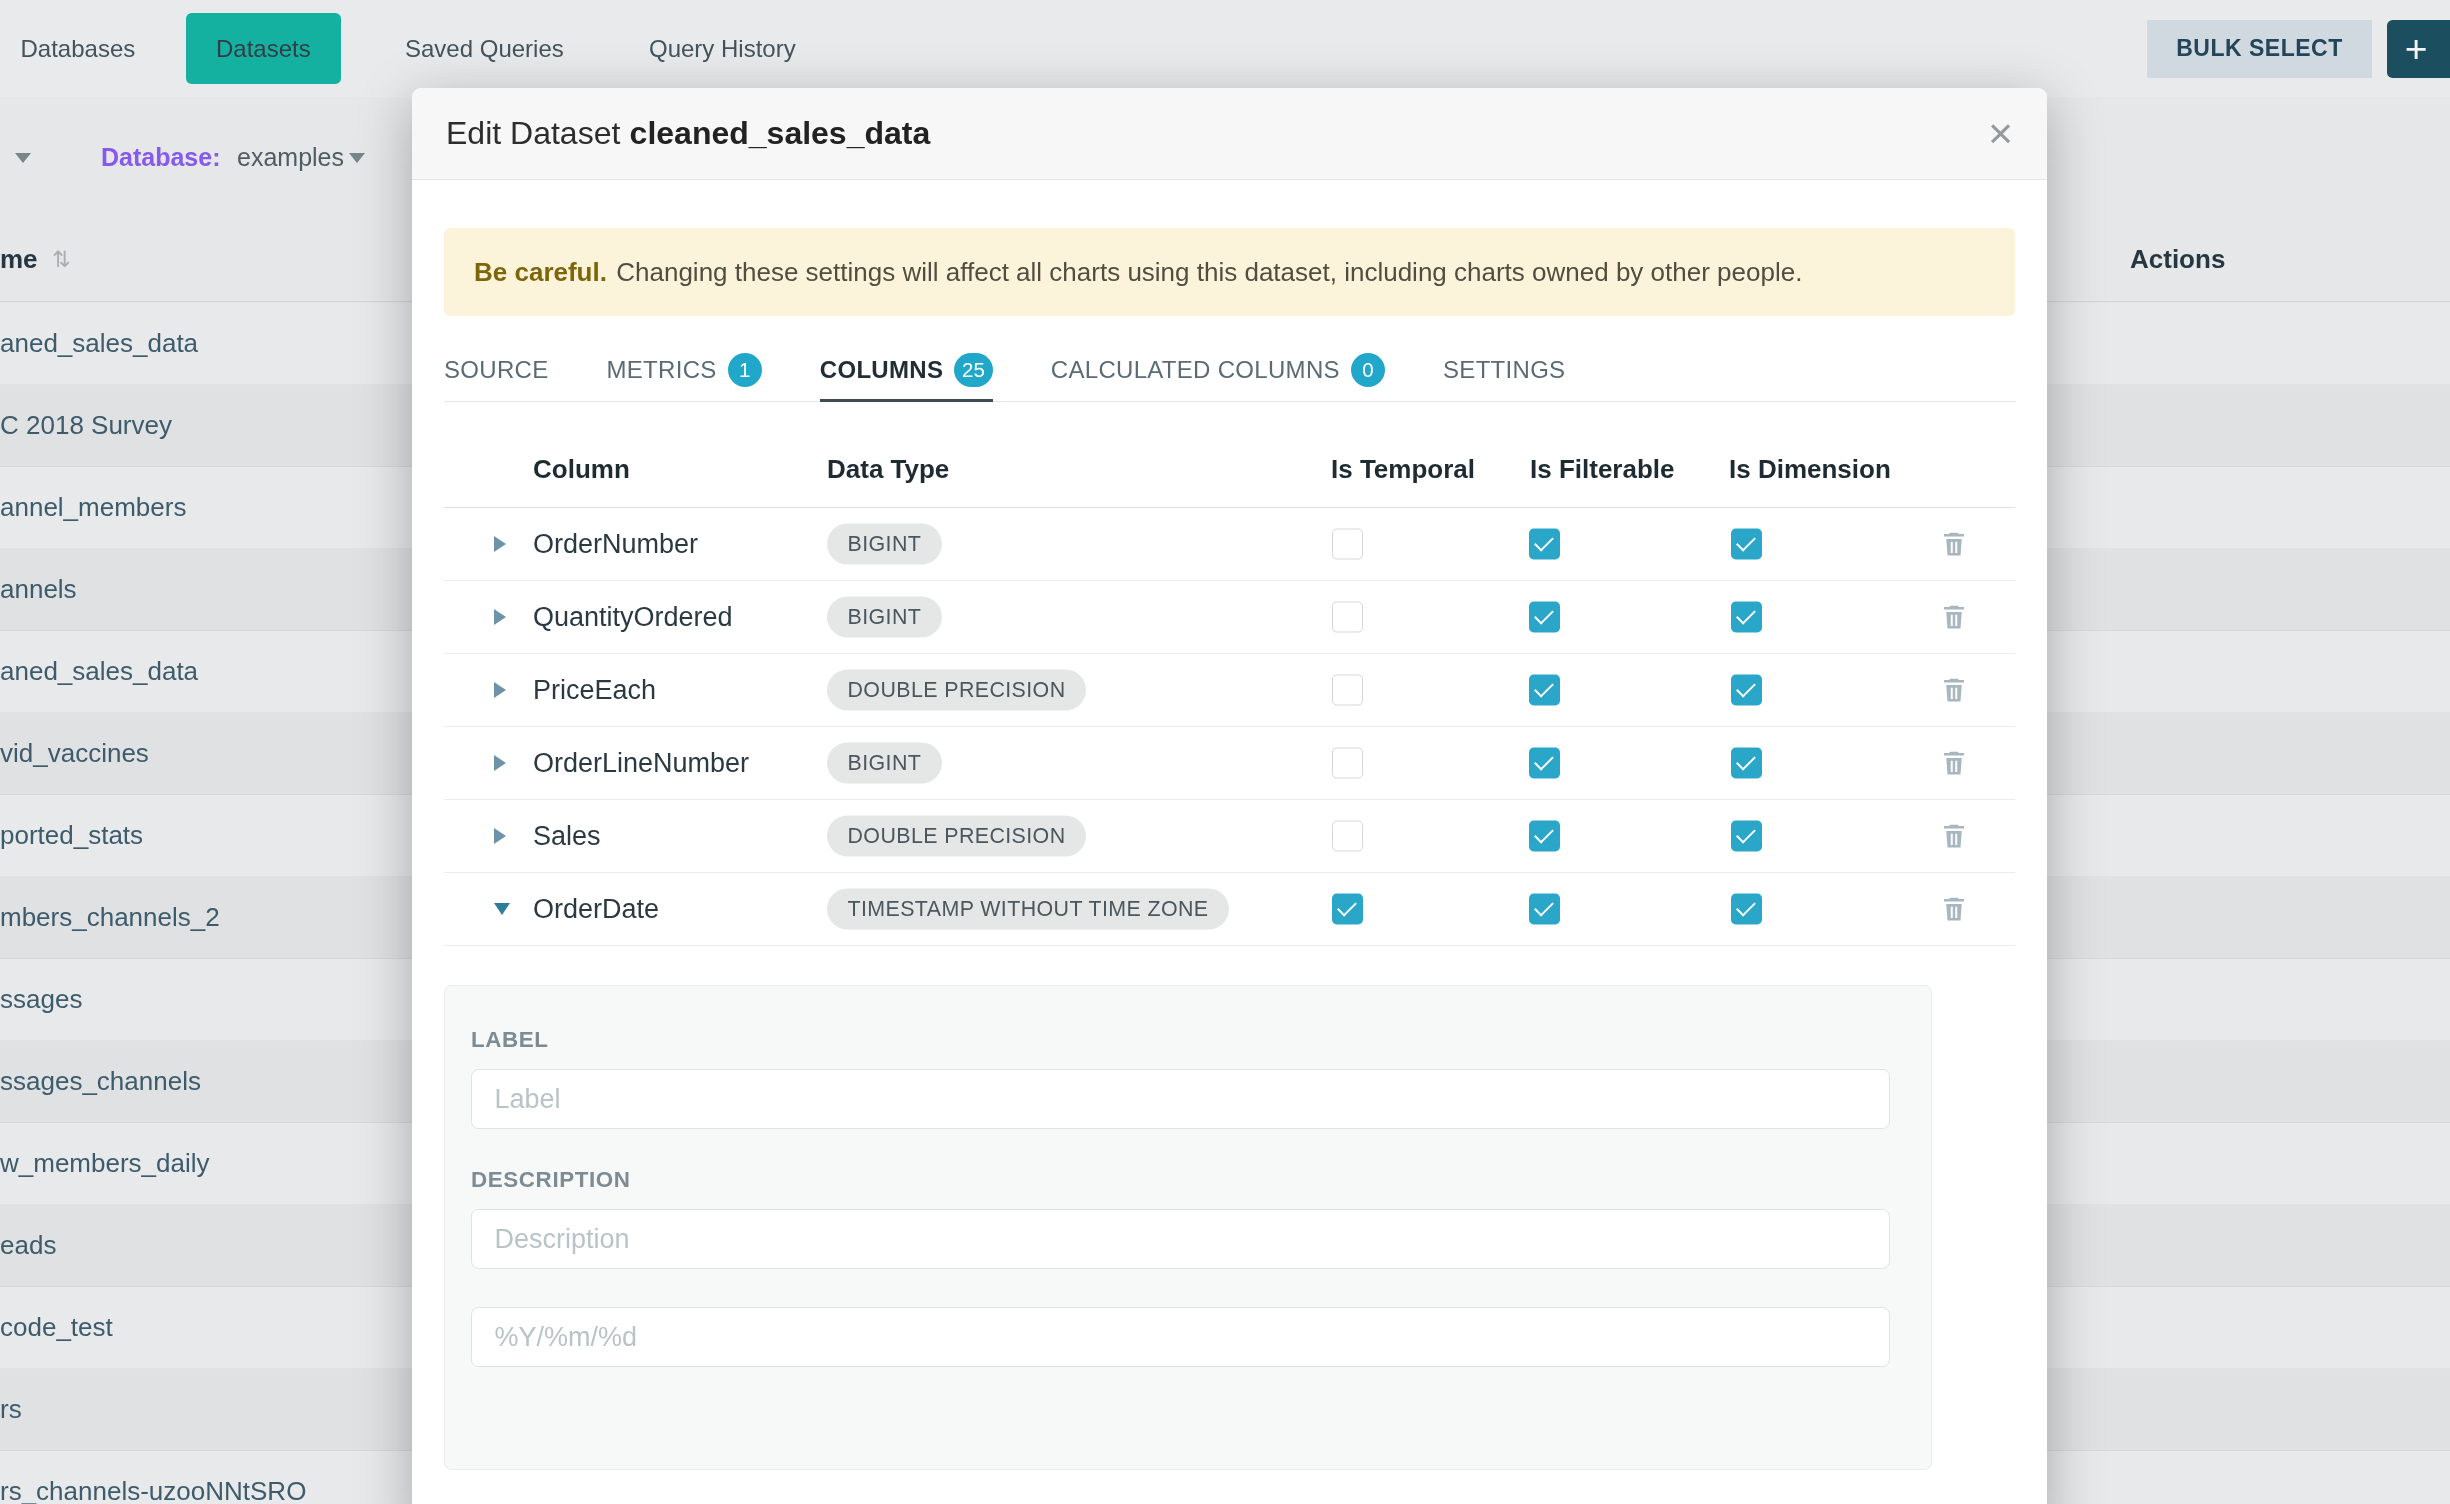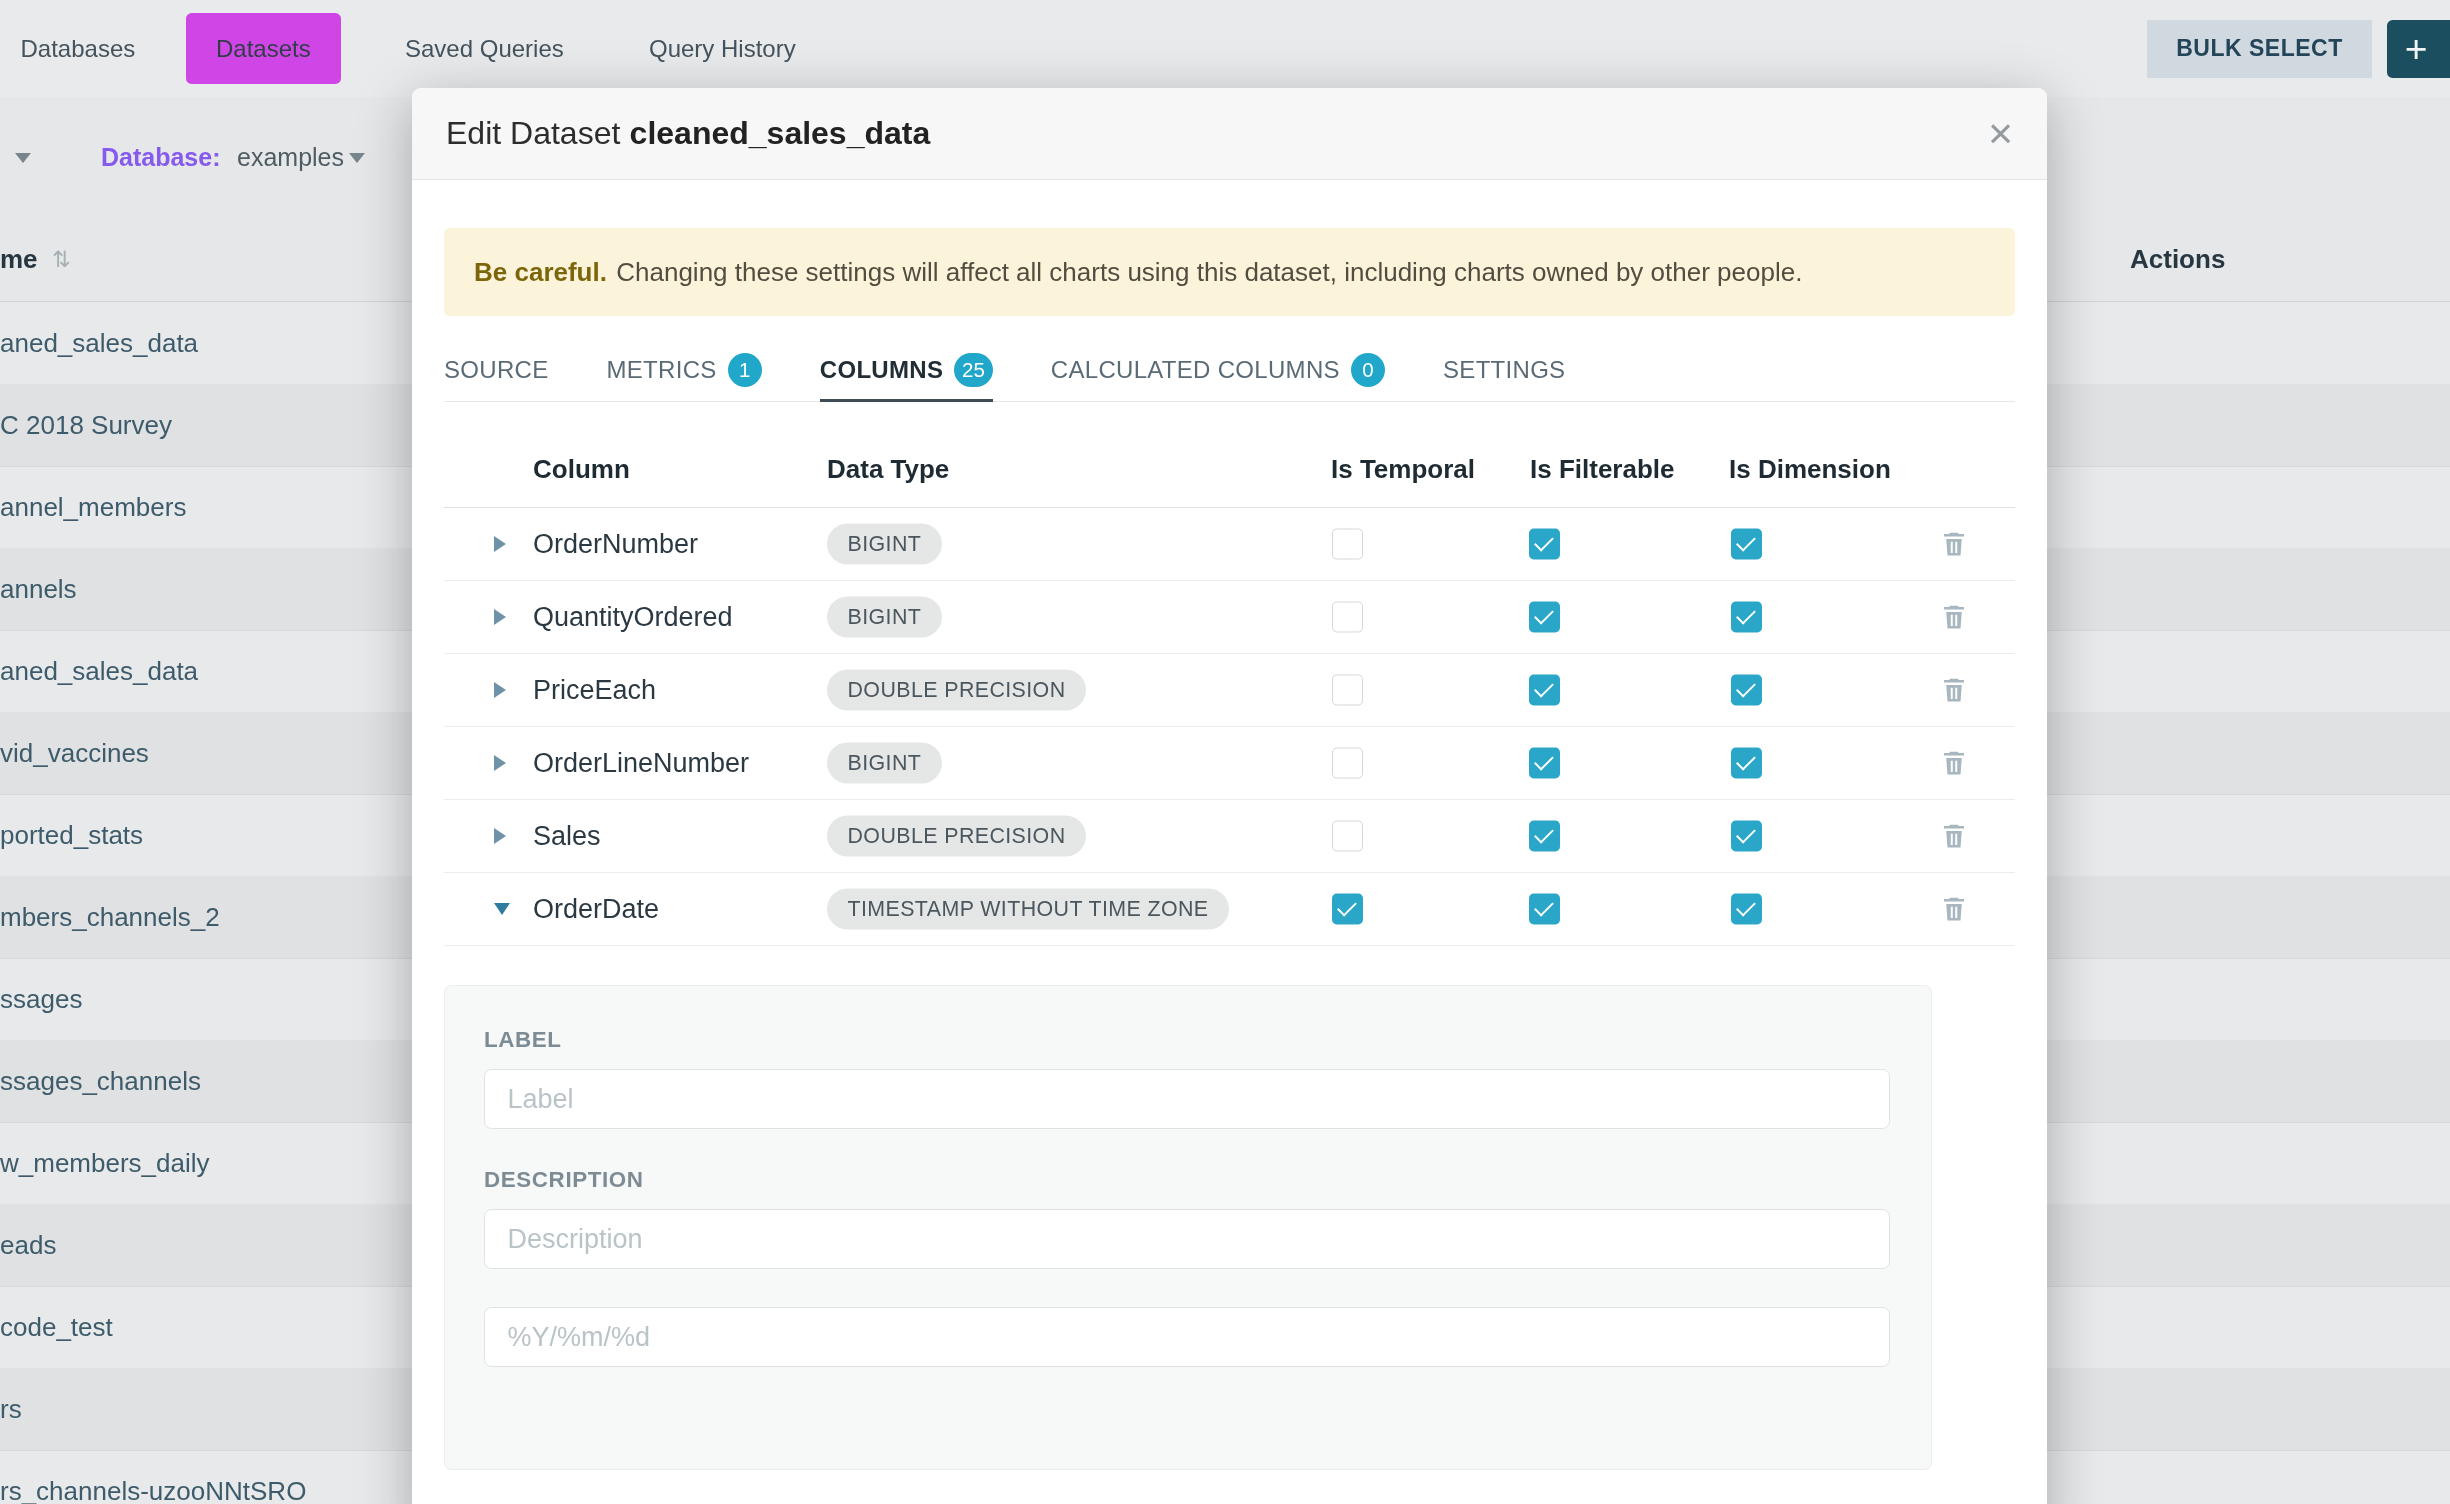--- a/index.html
+++ b/index.html
@@ -3,21 +3,21 @@
 <meta charset="utf-8">
 <style>
   * { margin:0; padding:0; box-sizing:border-box; }
   html,body { width:2450px; height:1505px; overflow:hidden; }
   body { font-family:"Liberation Sans", sans-serif; background:#fff; }
   .page { position:relative; width:2450px; height:1505px; overflow:hidden; background:#eff0f0; }
 
   
   .topnav { position:absolute; top:0; left:0; width:100%; height:97px; background:#f3f4f4; }
   .nav-item { position:absolute; top:0; height:97px; display:flex; align-items:center; font-size:24px; color:#46555e; cursor:pointer; }
-  .nav-item.pill { top:13px; height:71px; background:#d946ef; border-radius:5.6px; padding:0 30px; color:#333f47; }
+  .nav-item.pill { top:13px; height:71px; background:#14b8a6; border-radius:5.6px; padding:0 30px; color:#333f47; }
   .bulk-select { position:absolute; left:2147px; top:19.6px; width:225px; height:58px; background:#dae2e8; border:none; border-radius:1px; font-family:inherit; font-size:23px; font-weight:600; letter-spacing:0.5px; color:#24465a; cursor:pointer; }
   .add-btn { position:absolute; left:2387px; top:19.6px; width:84px; height:58px; background:#1b505f; border:none; border-radius:5.6px; color:#fff; font-size:39px; text-align:left; padding-left:17.7px; cursor:pointer; font-family:inherit; }
 
   .filter-band { position:absolute; top:97px; left:0; width:100%; height:119px; background:#f0f1f1; }
   .dd-caret { position:absolute; width:0; height:0; border-left:8.4px solid transparent; border-right:8.4px solid transparent; border-top:10.3px solid #7d8990; top:56px; }
   .db-label { position:absolute; left:101px; top:50%; transform:translateY(-50%); font-size:25px; font-weight:700; color:#8b5cf6; }
   .db-value { position:absolute; left:237px; top:50%; transform:translateY(-50%); font-size:25px; color:#515f66; }
 
   .list-header { position:absolute; top:216px; left:0; width:100%; height:86px; background:#f0f1f1; border-bottom:0.9px solid #dcdddd; }
   .name-frag { position:absolute; left:0; top:50%; transform:translateY(-50%); font-size:26px; font-weight:700; color:#273742; }
@@ -58,21 +58,21 @@
   .caret.caret-down { border-left:8.4px solid transparent; border-right:8.4px solid transparent; border-top:12px solid #2f7d9e; }
   .col-name { position:absolute; left:89px; top:50%; transform:translateY(-50%); font-size:27px; color:#2b3942; }
   .type-pill { position:absolute; left:383px; top:50%; transform:translateY(-50%); background:#e5e6e6; border-radius:20.5px; height:41px; line-height:41px; padding:0 20.5px; font-size:21.4px; color:#4b575e; letter-spacing:0.4px; white-space:nowrap; }
   .checkbox { position:absolute; top:50%; transform:translateY(-50%); width:31px; height:31px; border-radius:4.7px; cursor:pointer; }
   .checkbox.t{left:888px}.checkbox.f{left:1085px}.checkbox.d{left:1287px}
   .checkbox.checked { background:#2aa6c9; }
   .checkbox.checked::after { content:""; position:absolute; left:10.3px; top:3.7px; width:7.5px; height:16px; border:solid #fff; border-width:0 2.8px 2.8px 0; transform:rotate(45deg); }
   .checkbox.unchecked { background:#fff; border:1.9px solid #d3d7d9; }
   .trash { position:absolute; left:1495px; top:50%; transform:translateY(-50%); color:#a7b6bf; cursor:pointer; line-height:0; }
 
-  .editor-panel { margin-top:39px; width:1488px; height:485px; background:#f7f8f8; border:0.9px solid #ebecec; border-radius:7.5px; padding:41px 41px 0 39px; }
+  .editor-panel { margin-top:39px; width:1488px; height:485px; background:#f7f8f8; border:0.9px solid #ebecec; border-radius:7.5px; padding:41px 41px 0 26px; }
   .field-label { font-size:22.4px; font-weight:600; color:#7c8b94; letter-spacing:0.6px; margin-bottom:16px; display:flex; align-items:center; }
   .field-input { display:block; width:100%; height:60px; border:0.9px solid #dfe2e4; border-radius:7.5px; background:#fff; font-size:27px; color:#333; padding:0 22.4px; margin-bottom:38px; font-family:inherit; outline:none; }
   .field-input::placeholder { color:#b9c3c8; }
   .info-icon { display:inline-flex; width:25px; height:25px; border-radius:50%; background:#6e7c85; color:#fff; font-size:17px; font-weight:700; align-items:center; justify-content:center; margin-left:11.2px; }
 </style>
 </head>
 <body>
 
 <div class="page">
 

